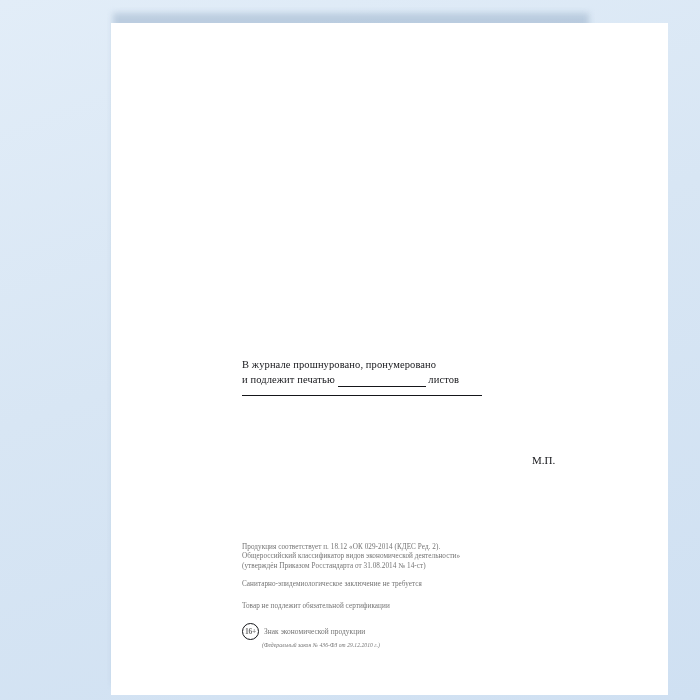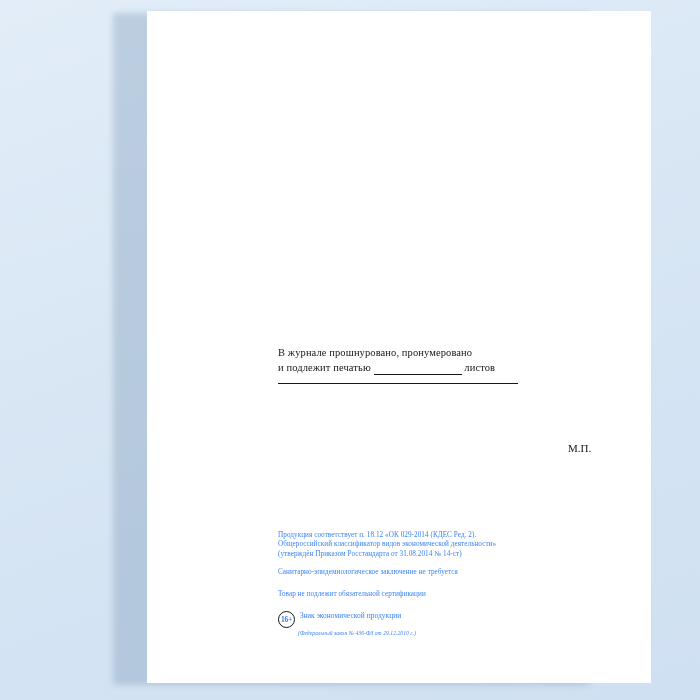--- a/index.html
+++ b/index.html
@@ -24,25 +24,24 @@
     left: 113px;
     top: 13px;
     width: 476px;
     height: 672px;
     background: rgba(120, 150, 180, 0.35);
     filter: blur(3px);
   }
   .page {
     position: absolute;
     left: 111px;
-    top: 11px;
-    width: 504px;
+    top: 23px;
+    width: 557px;
     height: 672px;
     background: #ffffff;
-    margin-left: 36px;
   }
   .doc-inner {
     position: absolute;
     left: 0;
     top: 0;
     width: 476px;
     height: 672px;
   }
 
   
@@ -81,37 +80,37 @@
     top: 95px;
     font-size: 11px;
   }
 
   
   .foot-block {
     position: absolute;
     left: 131px;
     top: 520px;
     width: 320px;
-    color: #3b82f6;
+    color: #737373;
   }
   .foot-para {
     font-size: 7.2px;
     line-height: 9.4px;
     margin-bottom: 9px;
     letter-spacing: 0.05px;
   }
   .foot-single {
     font-size: 7.2px;
     line-height: 9.4px;
     margin-bottom: 12px;
     letter-spacing: 0.05px;
   }
   .age-row {
     display: flex;
-    align-items: flex-start;
+    align-items: center;
     gap: 5px;
     margin-top: 4px;
   }
   .age-badge {
     width: 15px;
     height: 15px;
     border: 1px solid #15161a;
     border-radius: 50%;
     font-size: 7.5px;
     font-weight: bold;

